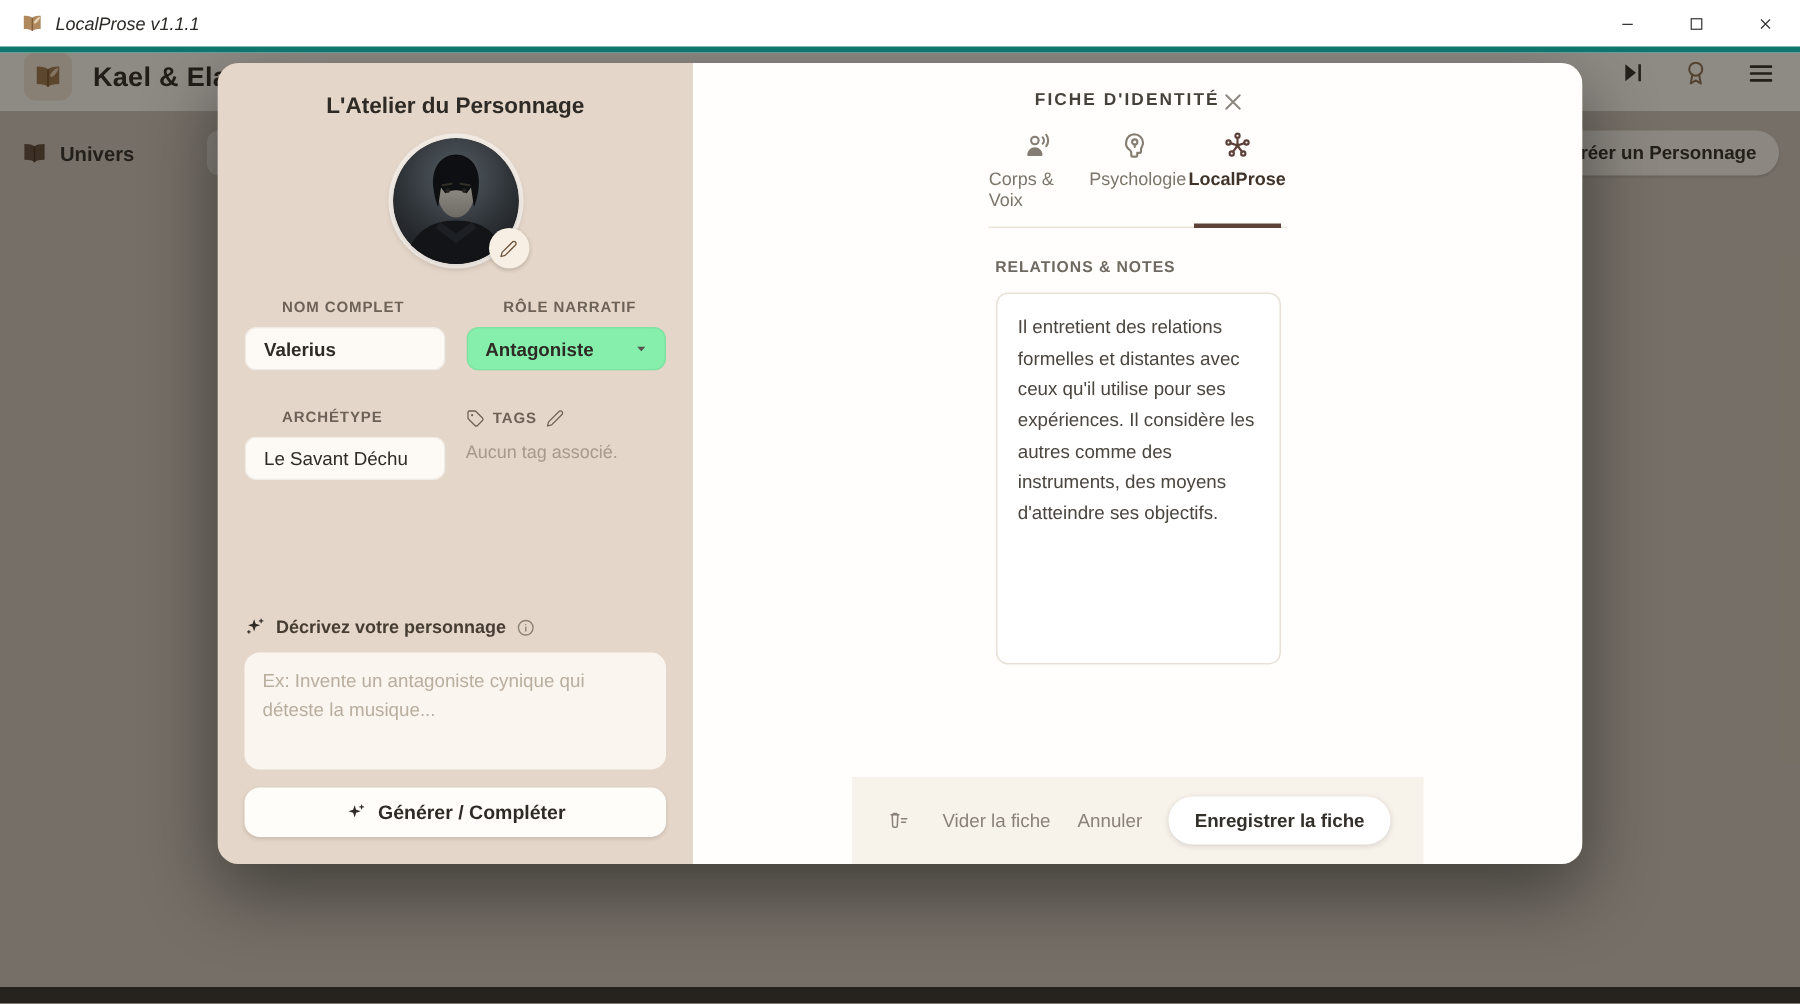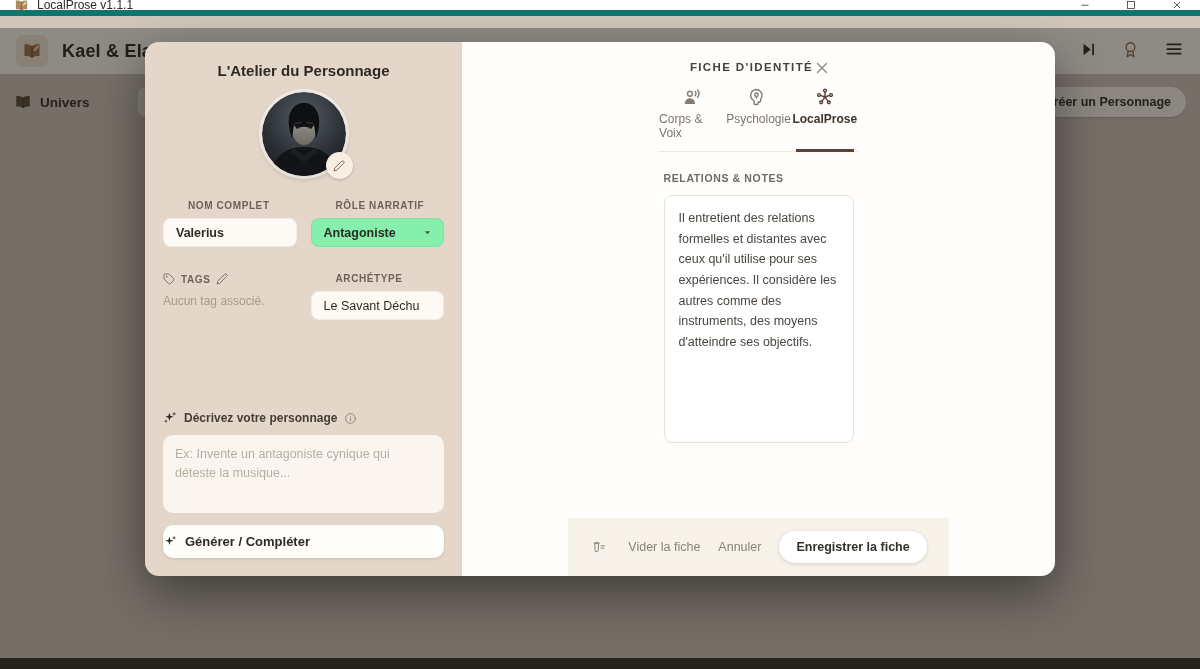--- a/index.html
+++ b/index.html
@@ -1,21 +1,21 @@
 <!DOCTYPE html>
 <html><head>
 <meta charset="utf-8">
 <style>
   * { margin:0; padding:0; box-sizing:border-box; }
   html,body { width:1200px; height:669px; overflow:hidden; }
   body { font-family:"Liberation Sans", sans-serif; position:relative; background:#cfc7bb; }
 
   
-  .titlebar { position:absolute; top:0; left:0; right:0; height:16px; background:#ffffff;
-    display:flex; align-items:center; z-index:40; border-bottom:6px solid #0f766e; }
+  .titlebar { position:absolute; top:0; left:0; right:0; height:35px; background:#ffffff;
+    display:flex; align-items:center; z-index:40; border-bottom:4px solid #0f766e;font-style:italic; }
   .titlebar .app-ico { margin:0 8px 0 14px; display:flex; }
   .titlebar .title { font-size:12px; color:#2c2a27; }
   .win-controls { margin-left:auto; display:flex; height:100%; }
   .win-btn { width:46px; height:100%; display:flex; align-items:center; justify-content:center; color:#333; }
   .win-btn svg { display:block; }
 
   
   .bg-app { position:absolute; top:28px; left:0; right:0; bottom:0; background:#c9c1b5; z-index:1; }
   .bg-header { position:absolute; top:0; left:0; right:0; height:46px; background:#f8f3ec;
     display:flex; align-items:center; padding:0 16px; }
@@ -58,21 +58,21 @@
     color:#6d6257; margin-bottom:9px; }
   .tags-head .pencil { color:#6d6257; display:flex; }
   .tags-empty { font-size:12px; color:#a59a8b; }
   .spacer { flex:1; }
   .ai-label-row { display:flex; align-items:center; gap:7px; font-size:12px; font-weight:700; color:#463d33; }
   .ai-label-row .info { color:#8d8276; display:flex; }
   .ai-textarea { margin-top:10px; width:100%; height:78px; background:rgba(255,253,249,.8); border:none; border-radius:10px;
     padding:10px 12px; font-size:12.5px; line-height:1.55; color:#44403a; font-family:inherit; resize:none; outline:none; }
   .ai-textarea::placeholder { color:#b9ae9f; }
   .generate-btn { margin:12px 0 18px; height:33px; background:#fffdf9; border:none; border-radius:10px;
-    display:flex; align-items:center; justify-content:flex-start; gap:8px; font-size:13px; font-weight:700;
+    display:flex; align-items:center; justify-content:center; gap:8px; font-size:13px; font-weight:700;
     color:#2e2a25; font-family:inherit; box-shadow:0 1px 3px rgba(0,0,0,.12); }
   .spark { color:#2e2a25; display:flex; }
 
   
   .panel-right { flex:1; background:#fffefc; display:flex; flex-direction:column;align-items:center; }
   .sheet-head { display:flex; align-items:flex-start; padding:19px 20px 0 24px; }
   .sheet-title { font-size:11.5px; font-weight:700; letter-spacing:.12em; color:#44403a; }
   .sheet-close { margin-left:auto; color:#8a857e; display:flex; margin-top:-2px; }
   .tabs { display:flex; margin-top:10px; border-bottom:1px solid #ece5dc; }
   .tab { flex:1; display:flex; flex-direction:column; align-items:center; gap:5px; padding-bottom:11px; position:relative; color:#857d73; }
@@ -229,37 +229,37 @@
         <div class="f-select">
           <span>Antagoniste</span>
           <span class="chev">
             <svg width="13" height="13" viewBox="0 0 24 24">
                 <path d="M7 9.5l5 5.5 5-5.5z" fill="currentColor"></path>
               </svg>
           </span>
         </div>
       </div>
       <div>
+        <div class="f-label">ARCHÉTYPE</div>
+        <input class="f-input normal" type="text" value="Le Savant Déchu" style="">
+      </div>
+      <div>
         <div class="tags-head">
           <svg class="ic" width="12" height="12" viewBox="0 0 24 24">
             <path d="M12.586 2.586A2 2 0 0 0 11.172 2H4a2 2 0 0 0-2 2v7.172a2 2 0 0 0 .586 1.414l8.704 8.704a2.426 2.426 0 0 0 3.42 0l6.58-6.58a2.426 2.426 0 0 0 0-3.42z"></path>
             <circle cx="7.5" cy="7.5" r=".6" fill="currentColor"></circle>
           </svg>
           <span>TAGS</span>
           <span class="pencil">
             <svg class="ic" width="12" height="12" viewBox="0 0 24 24">
                 <path d="M17 3a2.85 2.85 0 1 1 4 4L7.5 20.5 2 22l1.5-5.5Z"></path>
               </svg>
           </span>
         </div>
         <div class="tags-empty">Aucun tag associé.</div>
-      </div>
-      <div>
-        <div class="f-label">ARCHÉTYPE</div>
-        <input class="f-input normal" type="text" value="Le Savant Déchu" style="">
       </div>
     </div>
 
     <div class="spacer"></div>
 
     <div class="ai-label-row">
       <span class="spark">
         <svg width="14" height="14" viewBox="0 0 24 24">
           <path d="M11 3l1.7 5.3L18 10l-5.3 1.7L11 17l-1.7-5.3L4 10l5.3-1.7z" fill="currentColor"></path>
           <path d="M19 3v4M21 5h-4M5 16v3M6.5 17.5h-3" stroke="currentColor" stroke-width="1.3" stroke-linecap="round"></path>

